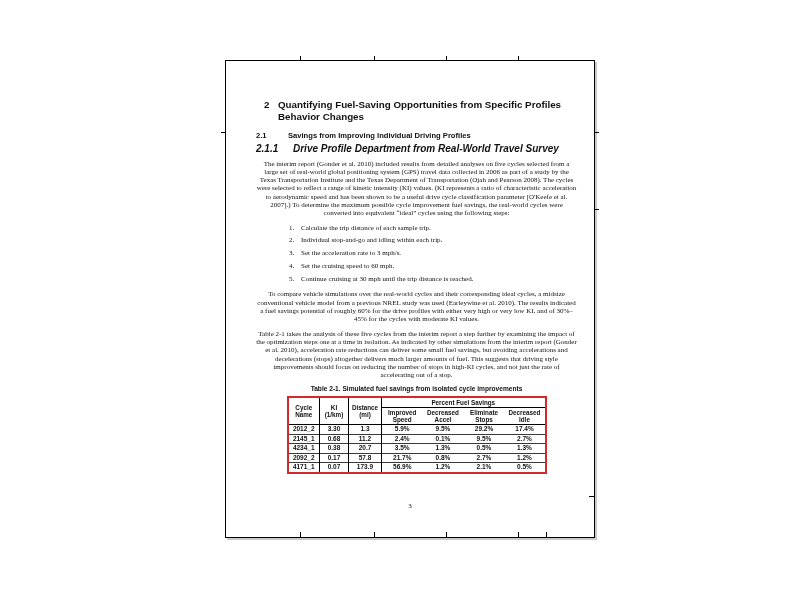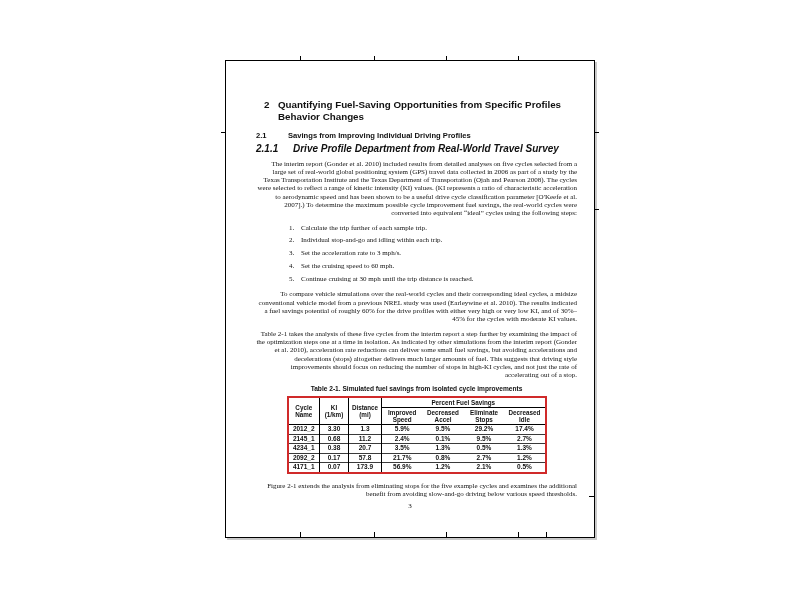--- a/index.html
+++ b/index.html
@@ -21,21 +21,21 @@
   h1.title { font-family: "Liberation Sans", sans-serif; font-weight: bold;
              font-size: 9.8px; line-height: 11.5px; display: flex; margin: 0 0 9px 8px; }
   h1.title .num { width: 14px; flex: 0 0 14px; }
   h2.sec { font-family: "Liberation Sans", sans-serif; font-weight: bold;
            font-size: 7.6px; line-height: 9px; display: flex; margin-bottom: 5px; }
   h2.sec .num { width: 32px; flex: 0 0 32px; }
   h3.subsec { font-family: "Liberation Sans", sans-serif; font-weight: bold; font-style: italic;
               font-size: 10px; line-height: 8.5px; display: flex; margin-bottom: 6px; }
   h3.subsec .num { width: 37px; flex: 0 0 37px; }
 
-  p.body { font-size: 7px; line-height: 8.3px; text-align: right; margin-bottom: 6px; }
+  p.body { font-size: 7px; line-height: 8.3px; text-align: center; margin-bottom: 6px; }
 
   ol.steps { list-style: none; margin: 0 0 7px 0; }
   ol.steps li { font-size: 7px; line-height: 8.3px; margin-bottom: 4.6px; display: flex; }
   ol.steps li .marker { flex: 0 0 12px; margin-left: 33px; }
 
   .caption { font-family: "Liberation Sans", sans-serif; font-weight: bold;
              font-size: 6.6px; line-height: 8px; text-align: center; margin: 4px 0 3px 0; }
 
   table.savings { border-collapse: collapse; margin: 0 auto 8px auto;
                   border: 2px solid var(--accent);
@@ -91,21 +91,21 @@
       <h3 class="subsec">
         <span class="num">2.1.1</span>
         <span class="txt">Drive Profile Department from Real-World Travel Survey</span>
       </h3>
 
       <p class="body">The interim report (Gonder et al. 2010) included results from detailed analyses on five cycles selected from a large set of real-world global positioning system (GPS) travel data collected in 2006 as part of a study by the Texas Transportation Institute and the Texas Department of Transportation (Ojah and Pearson 2008). The cycles were selected to reflect a range of kinetic intensity (KI) values. (KI represents a ratio of characteristic acceleration to aerodynamic speed and has been shown to be a useful drive cycle classification parameter [O'Keefe et al. 2007].) To determine the maximum possible cycle improvement fuel savings, the real-world cycles were converted into equivalent “ideal” cycles using the following steps:</p>
 
       <ol class="steps">
           <li>
             <span class="marker">1.</span>
-            <span>Calculate the trip further of each sample trip.</span>
+            <span>Calculate the trip distance of each sample trip.</span>
           </li>
           <li>
             <span class="marker">2.</span>
             <span>Individual stop-and-go and idling within each trip.</span>
           </li>
           <li>
             <span class="marker">3.</span>
             <span>Set the acceleration rate to 3 mph/s.</span>
           </li>
           <li>
@@ -181,19 +181,18 @@
               <td class="c1">0.07</td>
               <td class="c2">173.9</td>
               <td class="c3">56.9%</td>
               <td class="c4">1.2%</td>
               <td class="c5">2.1%</td>
               <td class="c6">0.5%</td>
             </tr>
           </tbody>
       </table>
 
-      <p class="body">Figure 2-1 extends the analysis from eliminating stops for the five example cycles and examines the additional benefit from avoiding slow-and-go driving below various speed thresholds.</p>
 
     </div>
 
     <div class="page-number">3</div>
   </div>
 </div>
 
 </body></html>

